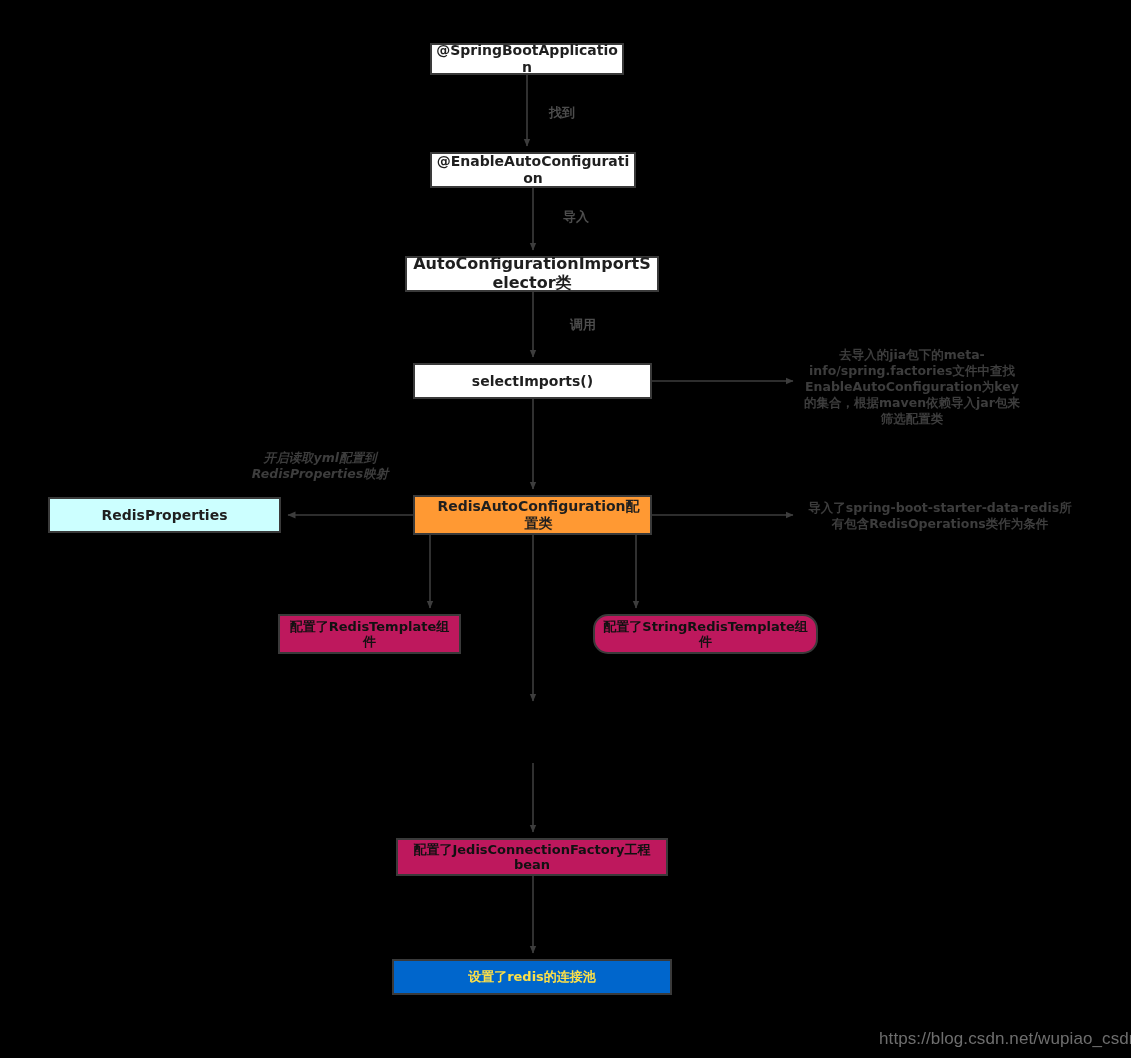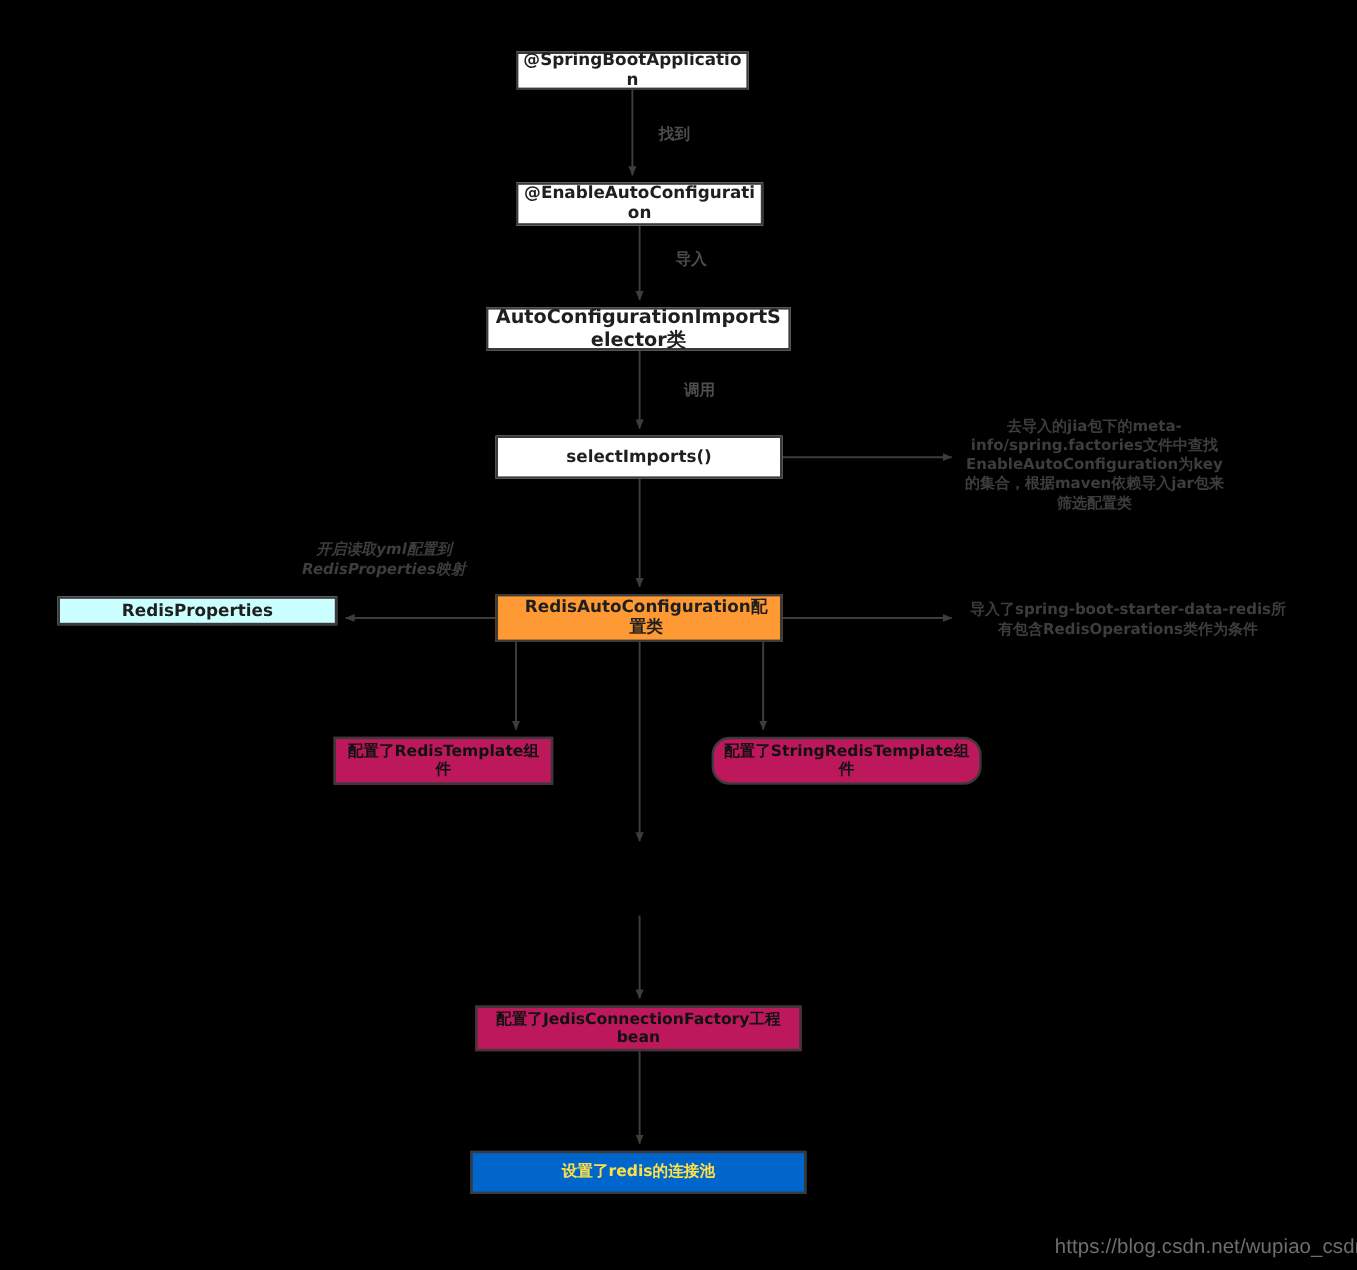--- a/index.html
+++ b/index.html
@@ -115,21 +115,21 @@
   </svg>
 
   <div class="node white" style="left:430px; top:43px; width:194px; height:32px; font-size:14px;">@SpringBootApplication</div>
 
   <div class="node white" style="left:430px; top:152px; width:206px; height:36px; font-size:14px;">@EnableAutoConfiguration</div>
 
   <div class="node white" style="left:405px; top:256px; width:254px; height:36px; font-size:16px;">AutoConfigurationImportSelector类</div>
 
   <div class="node white" style="left:413px; top:363px; width:239px; height:36px; font-size:14px;">selectImports()</div>
 
-  <div class="node cyan" style="left:48px; top:497px; width:233px; height:24px; font-size:14px;">RedisProperties</div>
+  <div class="node cyan" style="left:48px; top:497px; width:233px; height:36px; font-size:14px;">RedisProperties</div>
 
   <div class="node orange" style="left:413px; top:495px; width:239px; height:40px; font-size:14px;">RedisAutoConfiguration配置类</div>
 
   <div class="node blue" style="left:278px; top:614px; width:183px; height:40px; font-size:13px;">配置了RedisTemplate组件</div>
 
   <div class="node blue" style="left:593px; top:614px; width:225px; height:40px; font-size:13px;border-radius:15px;">配置了StringRedisTemplate组件</div>
 
 
   <div class="node blue" style="left:396px; top:838px; width:272px; height:38px; font-size:13px;">配置了JedisConnectionFactory工程bean</div>
 

